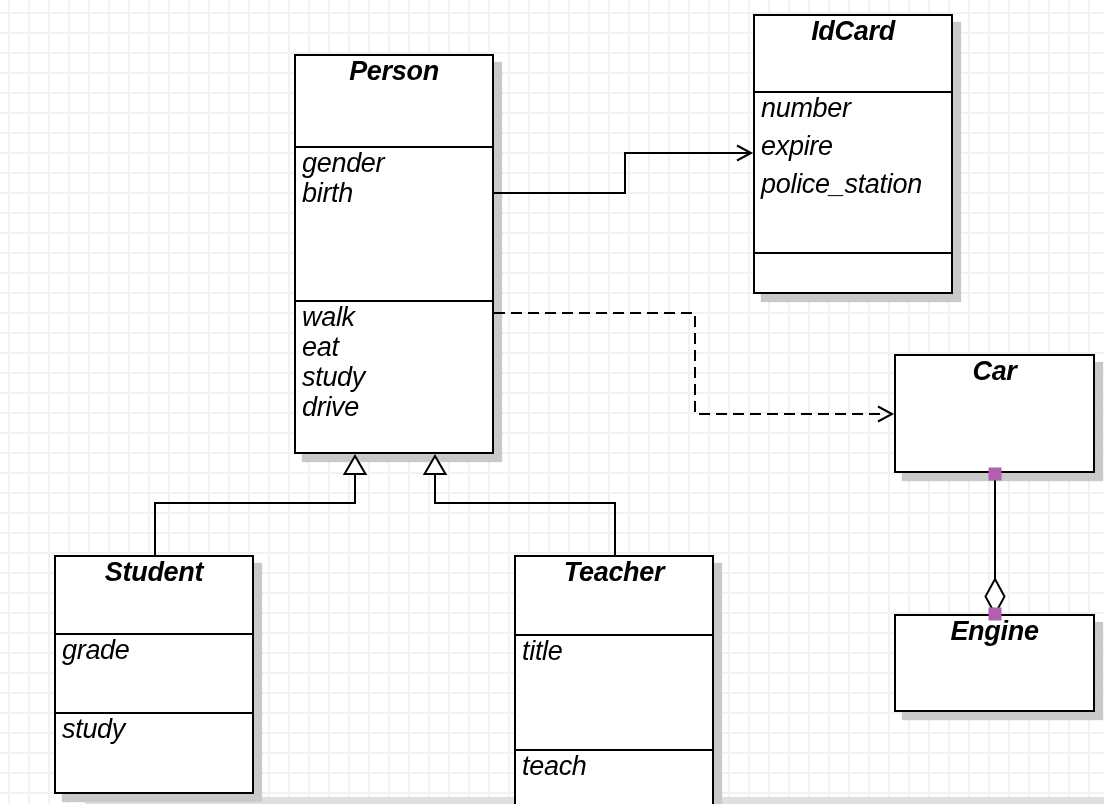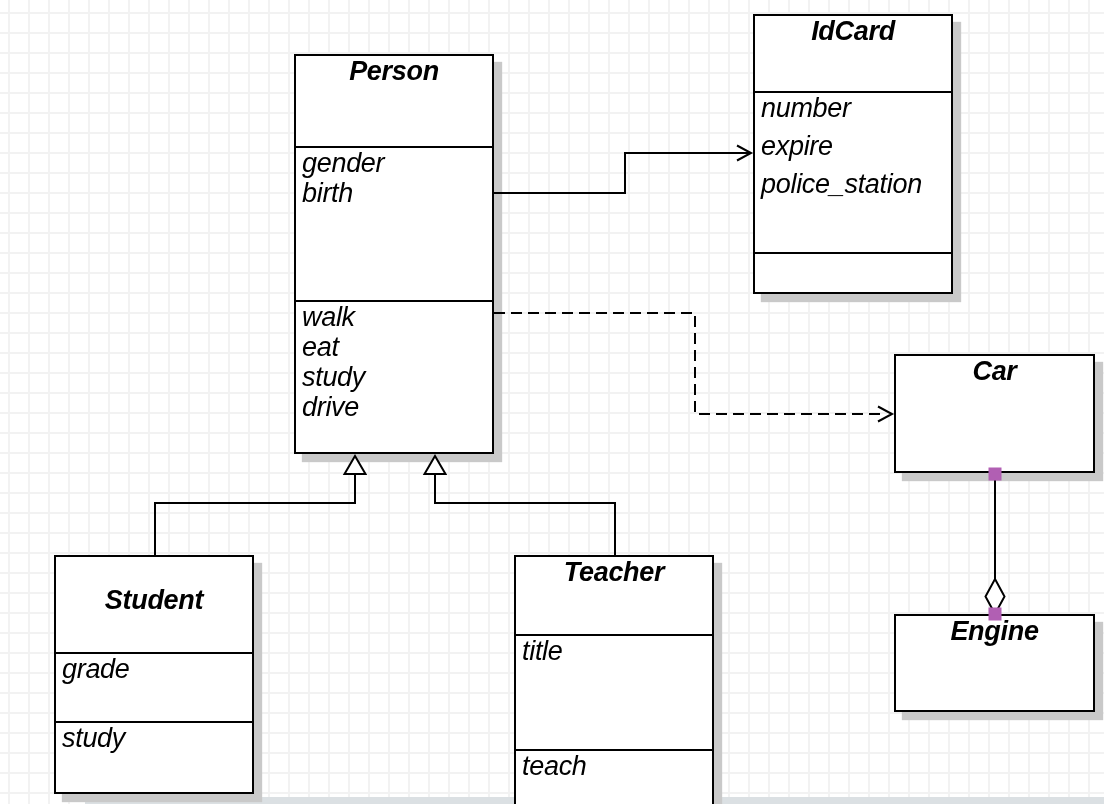--- a/index.html
+++ b/index.html
@@ -60,21 +60,21 @@
   #cls-idcard  .s2 { height: 160px; gap: 8px; }
   #cls-idcard  .s3 { height: 38px; }
   
   #cls-car     { left: 894px; top: 354px; width: 201px; height: 119px; }
   #cls-car     .s1 { height: 115px; }
   
   #cls-engine  { left: 894px; top: 614px; width: 201px; height: 98px; }
   #cls-engine  .s1 { height: 116px; }
   
   #cls-student { left: 54px;  top: 555px; width: 200px; height: 239px; }
-  #cls-student .s1 { height: 77px; margin-top: 28px; }
+  #cls-student .s1 { height: 77px; }
   #cls-student .s2 { height: 77px; }
   #cls-student .s3 { height: 79px; }
   
   #cls-teacher { left: 514px; top: 555px; width: 200px; height: 295px; }
   #cls-teacher .s1 { height: 77px; }
   #cls-teacher .s2 { height: 77px; }
   #cls-teacher .s3 { height: 79px; margin-top: 36px; }
 
   #connectors {
     position: absolute;

